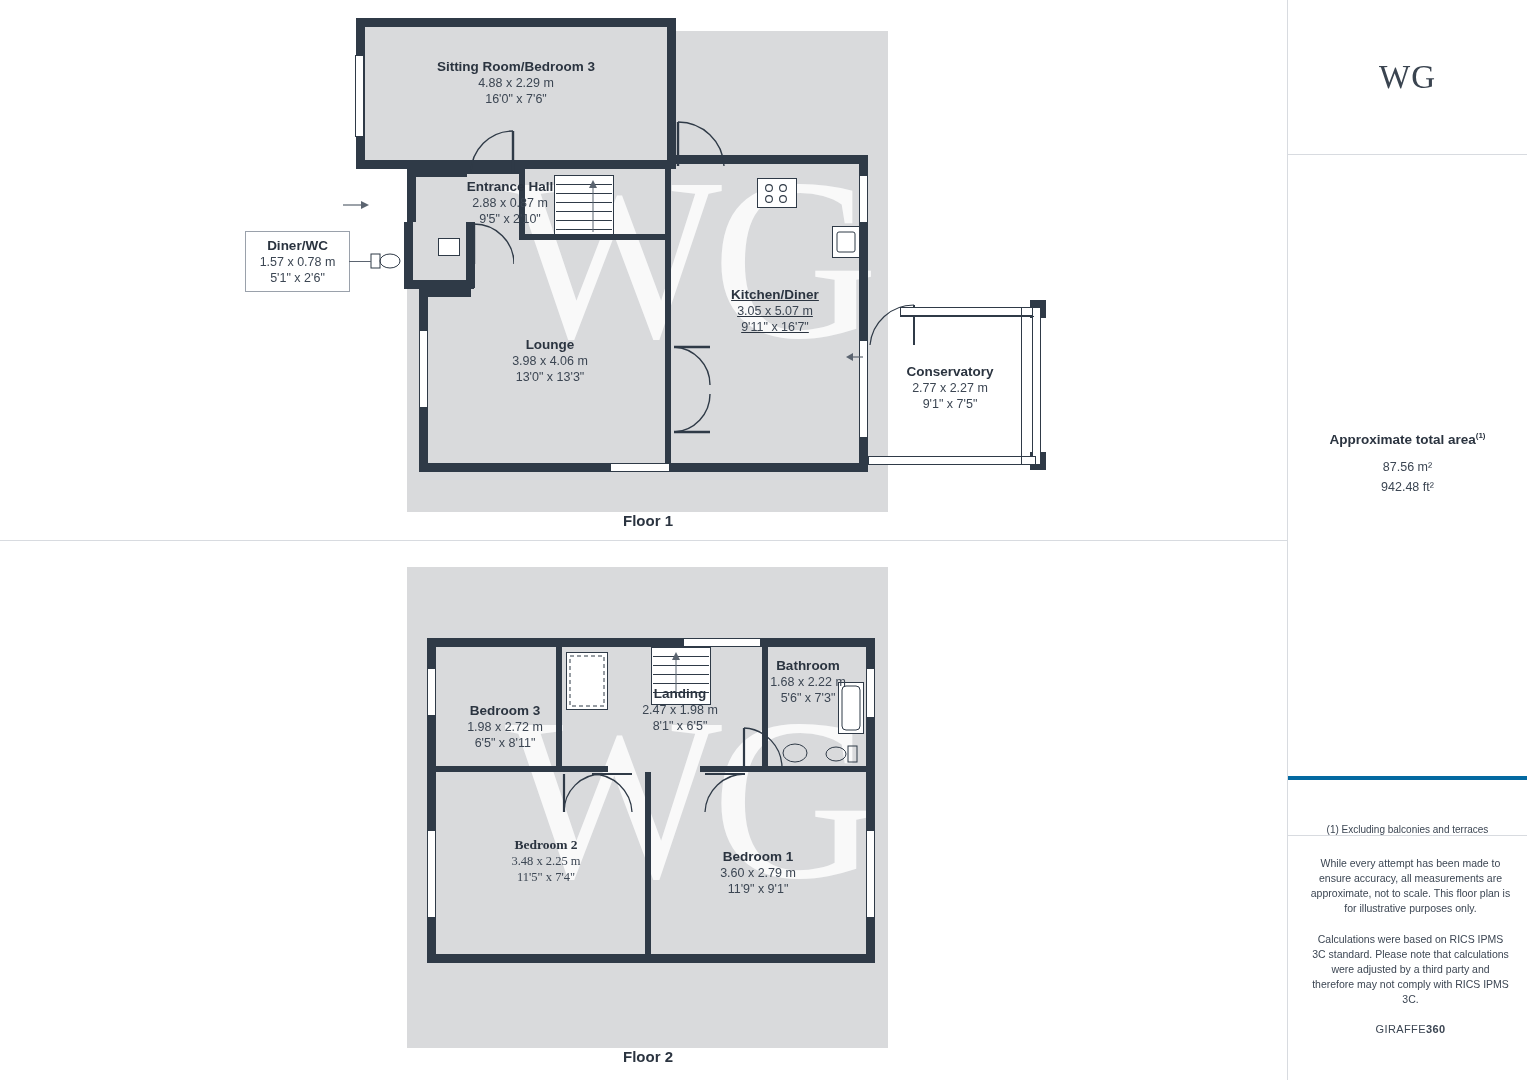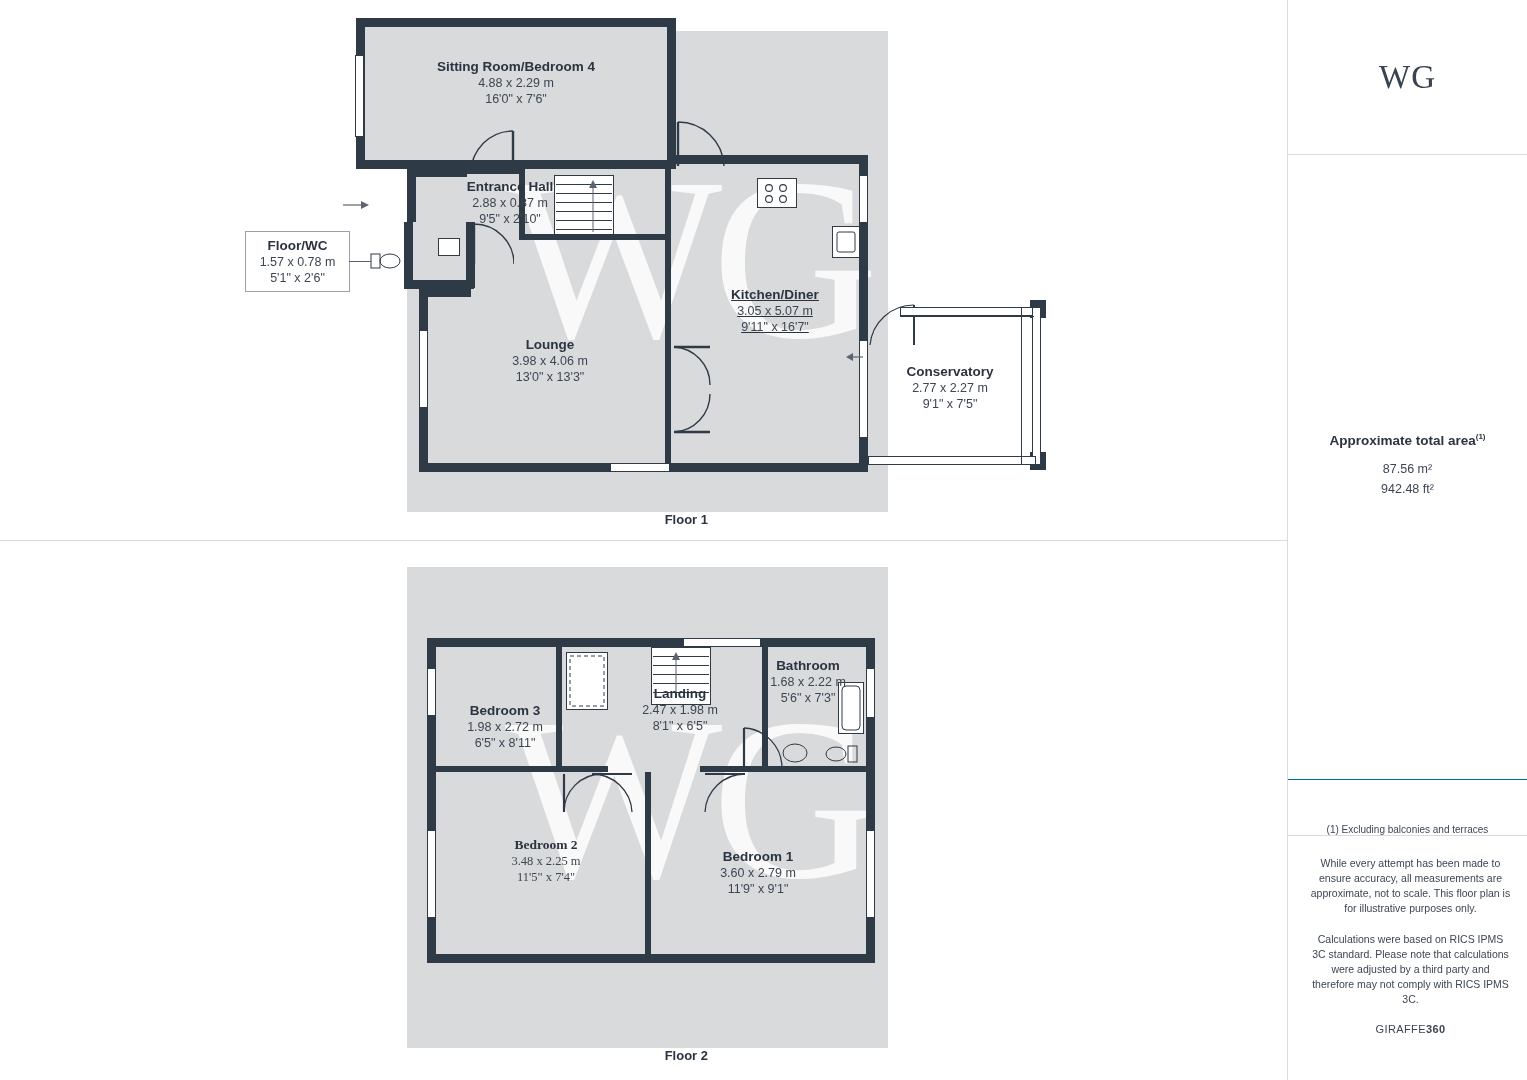--- a/index.html
+++ b/index.html
@@ -21,21 +21,21 @@
   }
   .brand-box {
     height: 155px; border-bottom: 1px solid #d8dbe0;
     display: flex; align-items: center; justify-content: center;
   }
   .brand-logo {
     font-family: "Liberation Serif", serif;
     font-size: 33px; letter-spacing: 1px; color: #3a4450;
   }
   .area-box {
-    height: 625px; border-bottom: 1px solid #0369a1;
+    height: 625px; border-bottom: 4px solid #0369a1;
     display: flex; flex-direction: column; align-items: center;
     justify-content: center; padding: 0 14px;
   }
   .area-title {
     font-size: 13.5px; font-weight: bold; color: #2b3440;
     margin-bottom: 14px; text-align: center;
   }
   .area-title sup { font-size: 8px; font-weight: bold; vertical-align: super; }
   .area-val { font-size: 12.5px; color: #3c4653; margin-bottom: 6px; }
   .note-box {
@@ -56,22 +56,22 @@
   .giraffe b { font-weight: bold; }
 
   
   .plans { position: absolute; top: 0; left: 0; width: 1287px; height: 1080px; }
   .floor-divider {
     position: absolute; left: 0; top: 540px; width: 1287px; height: 1px;
     background: #d8dbe0;
   }
   .floor { position: absolute; }
   .floor-label {
-    position: absolute; font-size: 13px; font-weight: bold; color: #2b3440;
-    text-align: right; width: 120px;
+    position: absolute; font-size: 15px; font-weight: bold; color: #2b3440;
+    text-align: center; width: 120px;
   }
 
   .slab { position: absolute; background: #d9dadc; }
   .wall { position: absolute; background: #2f3a47; }
   .wallw { position: absolute; background: #ffffff; border: 1px solid #2f3a47; }
   .win { position: absolute; background: #ffffff; border: 1px solid #2f3a47; }
   .thin { position: absolute; background: #2f3a47; }
 
   .rlabel { position: absolute; text-align: center; color: #2b3440; }
   .rname { font-size: 13.5px; font-weight: bold; line-height: 17px; }
@@ -106,21 +106,21 @@
 
       <div class="watermark" style="left:505px;top:155px;">WG</div>
 
       <div class="wall" style="left:356px;top:18px;width:320px;height:9px;"></div>
       <div class="wall" style="left:356px;top:18px;width:9px;height:151px;"></div>
       <div class="wall" style="left:667px;top:18px;width:9px;height:151px;"></div>
       <div class="wall" style="left:356px;top:160px;width:320px;height:9px;"></div>
       <div class="win" style="left:355px;top:55px;width:9px;height:82px;"></div>
 
       <div class="rlabel" style="left:391px;top:58px;width:250px;">
-        <div class="rname">Sitting Room/Bedroom 4</div>
+        <div class="rname">Sitting Room/Bedroom 3</div>
         <div class="rdim">4.88 x 2.29 m</div>
         <div class="rdim">16'0" x 7'6"</div>
       </div>
 
       <div class="wall" style="left:407px;top:168px;width:60px;height:9px;"></div>
       <div class="wall" style="left:676px;top:155px;width:192px;height:9px;"></div>
       <div class="wall" style="left:419px;top:288px;width:9px;height:184px;"></div>
       <div class="wall" style="left:419px;top:288px;width:52px;height:9px;"></div>
       <div class="wall" style="left:859px;top:155px;width:9px;height:317px;"></div>
       <div class="wall" style="left:419px;top:463px;width:449px;height:9px;"></div>
@@ -215,21 +215,21 @@
         <polygon points="0,7 7,3 7,11" fill="#5b6470"></polygon>
       </svg>
 
       <div class="rlabel" style="left:420px;top:178px;width:180px;">
         <div class="rname">Entrance Hall</div>
         <div class="rdim">2.88 x 0.87 m</div>
         <div class="rdim">9'5" x 2'10"</div>
       </div>
 
       <div class="callout" style="left:245px;top:231px;width:105px;">
-        <div class="rname">Floor/WC</div>
+        <div class="rname">Diner/WC</div>
         <div class="rdim">1.57 x 0.78 m</div>
         <div class="rdim">5'1" x 2'6"</div>
       </div>
       <div class="arrowline" style="left:349px;top:261px;width:22px;"></div>
 
       <div class="rlabel" style="left:470px;top:336px;width:160px;">
         <div class="rname">Lounge</div>
         <div class="rdim">3.98 x 4.06 m</div>
         <div class="rdim">13'0" x 13'3"</div>
       </div>

